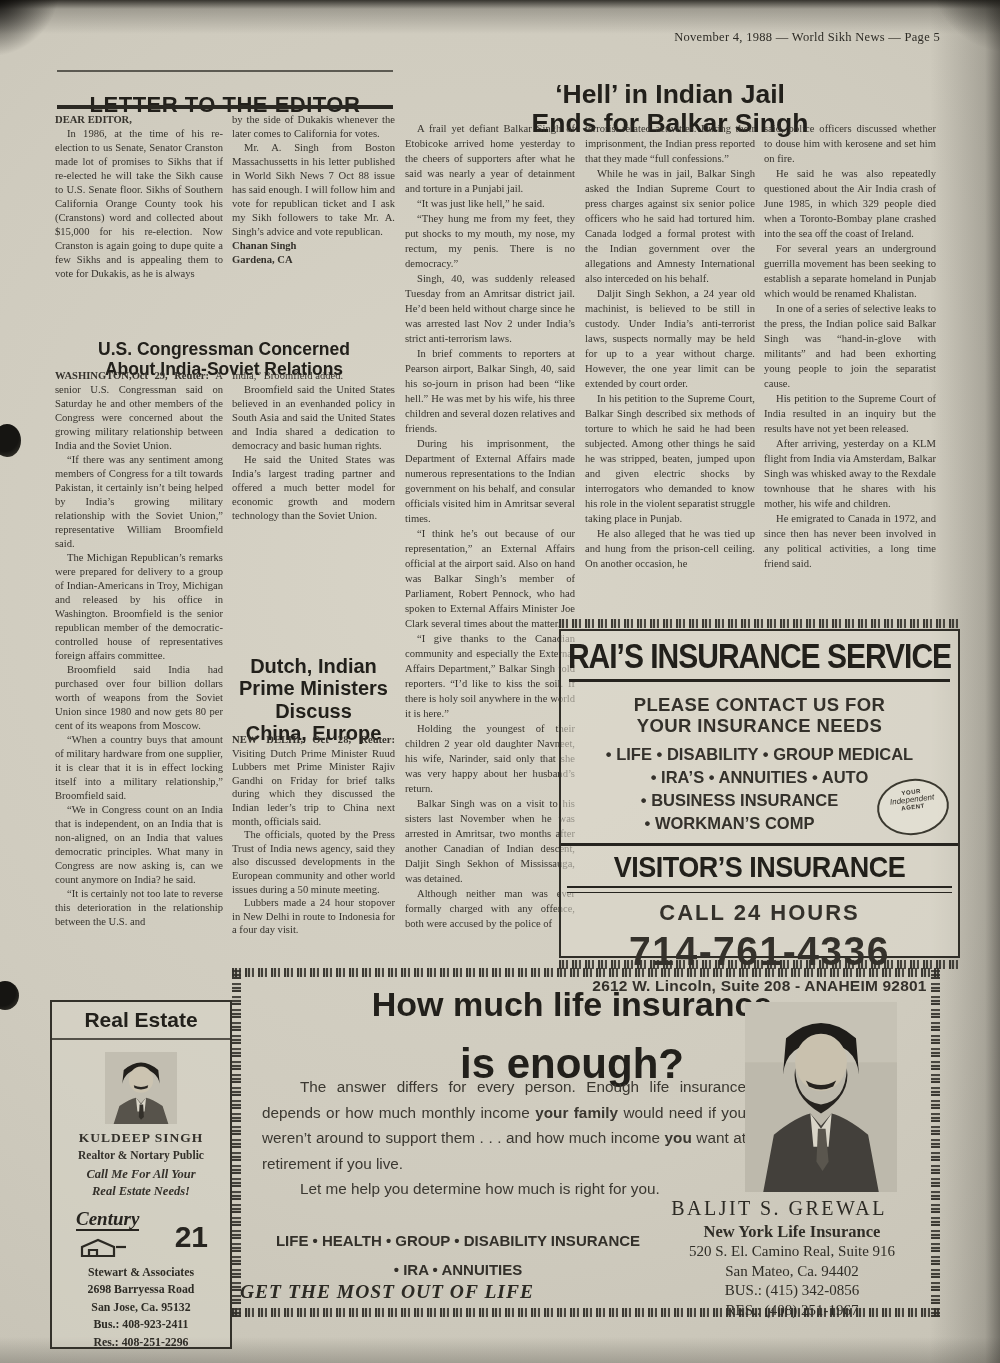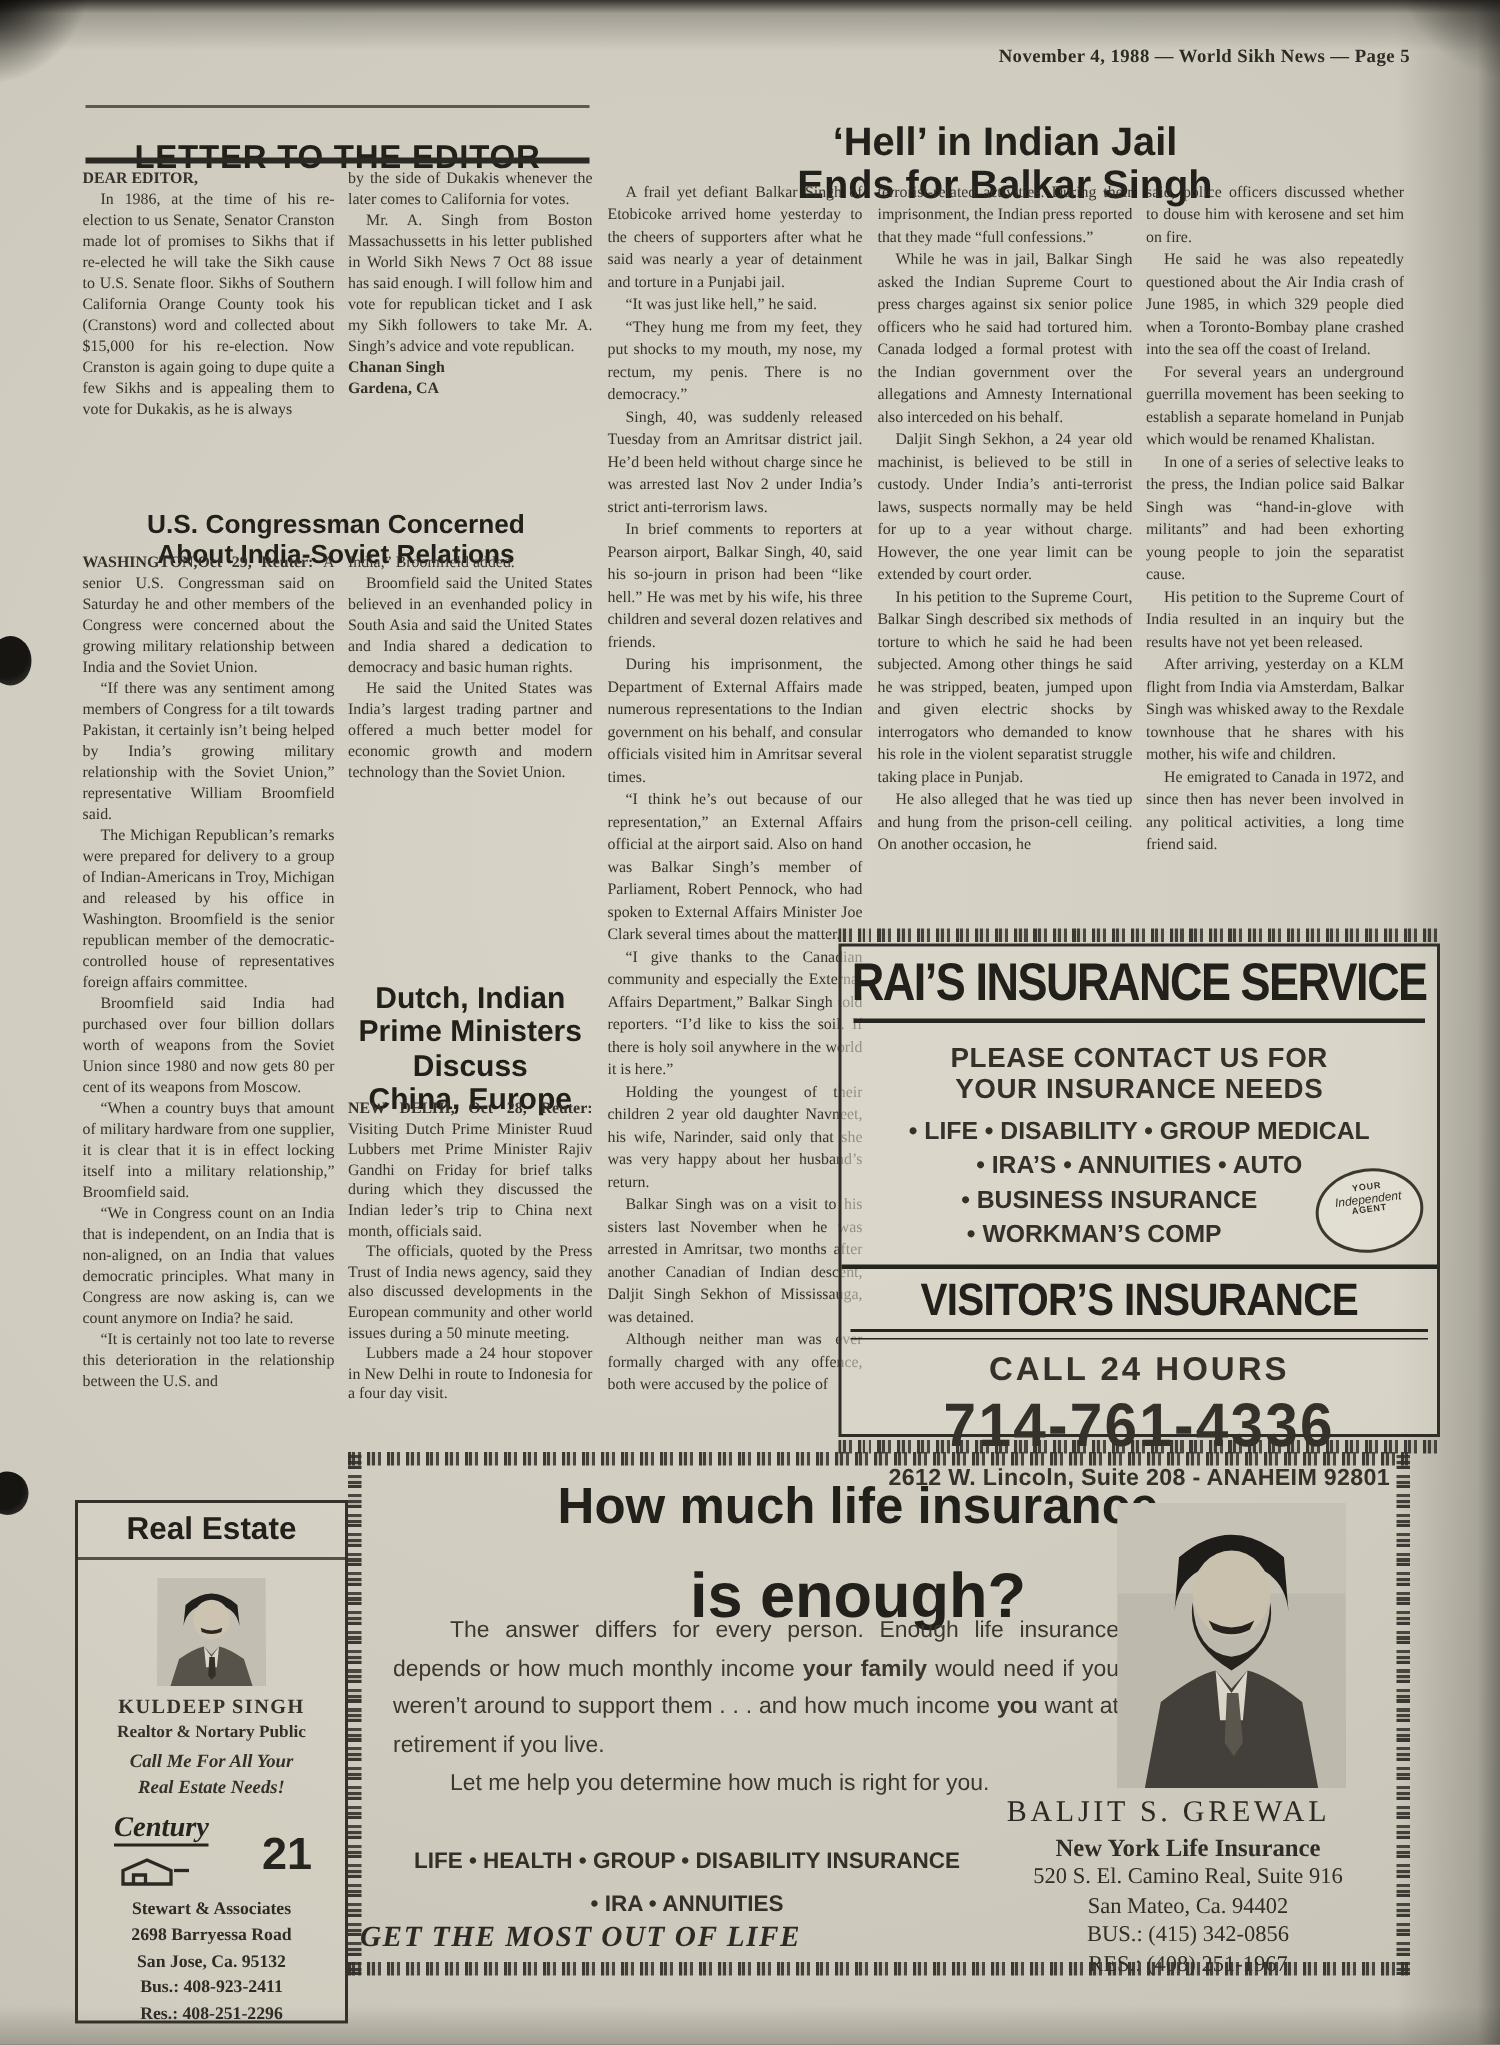--- a/index.html
+++ b/index.html
@@ -17,21 +17,21 @@
   .hole { position:absolute; border-radius:50%;
     background:radial-gradient(circle at 40% 40%, #161512 0 55%, #3a3830 90%); }
   .hole-1 { left:-7px; top:424px; width:28px; height:33px; }
   .hole-2 { left:-9px; top:981px; width:28px; height:29px; }
 
   .abs { position:absolute; }
   .sans { font-family:"Liberation Sans","DejaVu Sans",sans-serif; }
   .ctr { text-align:center; }
 
   .page-header { left:540px; top:30px; width:400px; text-align:right;
-    font-weight:bold; font-size:12.5px; letter-spacing:.3px; color:#2d2b25; }
+    font-weight:normal; font-size:12.5px; letter-spacing:.3px; color:#2d2b25; }
 
   
   .rule { background:#2b2923; }
 
   
   .col { text-align:justify; font-size:10.6px; line-height:14px; color:#35322c; overflow:hidden; }
   .col p { margin:0; text-indent:12px; }
   .col p.flush { text-indent:0; }
   .col .bld { font-weight:bold; }
   .jcol { line-height:15px; }

